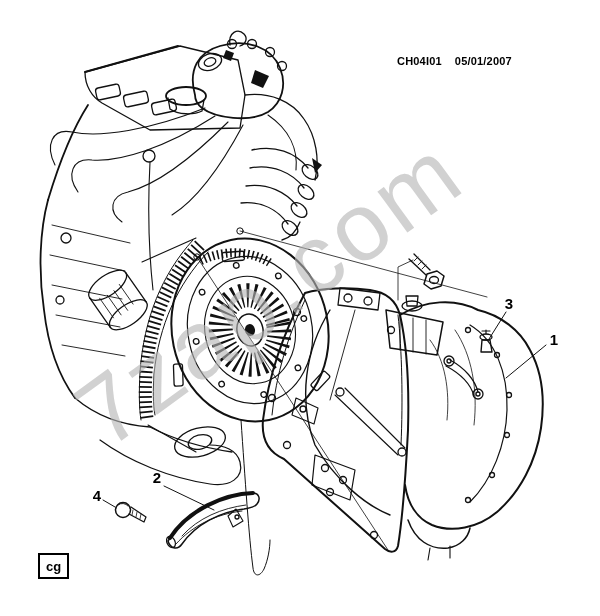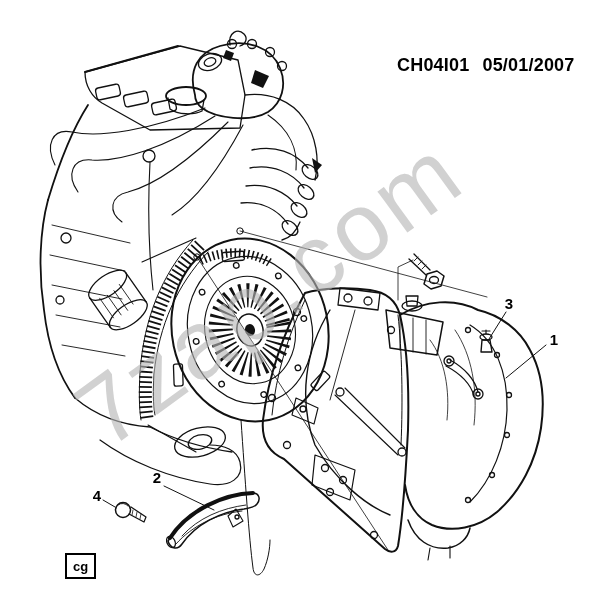--- a/index.html
+++ b/index.html
@@ -9,30 +9,30 @@
   }
   .diagram-svg{position:absolute;left:0;top:0;}
   .watermark{
     position:absolute;left:88px;top:368px;height:112px;line-height:112px;
     font-size:96px;font-weight:400;letter-spacing:4px;color:#b5b5b5;opacity:.62;
     transform:rotate(-36deg);transform-origin:0 50%;white-space:nowrap;
     pointer-events:none;
   }
   .header{
     position:absolute;left:397px;top:55px;display:flex;gap:13px;
-    font-size:18px;font-weight:700;color:#000;letter-spacing:.2px;
+    font-size:11px;font-weight:700;color:#000;letter-spacing:.2px;
   }
   .callout{
     position:absolute;transform:translate(-50%,-50%);
     font-size:15px;font-weight:600;color:#000;
   }
   .cg-badge{
     position:absolute;left:38px;top:553px;width:27px;height:22px;
     border:2px solid #000;display:flex;align-items:center;justify-content:center;
-    font-size:13px;font-weight:700;color:#000;background:#fff;margin-left:27px;
+    font-size:13px;font-weight:700;color:#000;background:#fff;
   }
 </style>
 </head>
 <body>
 
 <div class="stage">
 
   <svg class="diagram-svg" width="600" height="616" viewBox="0 0 600 616">
     <g stroke="#111" fill="none" stroke-linecap="round" stroke-linejoin="round" stroke-width="1.3">
 

